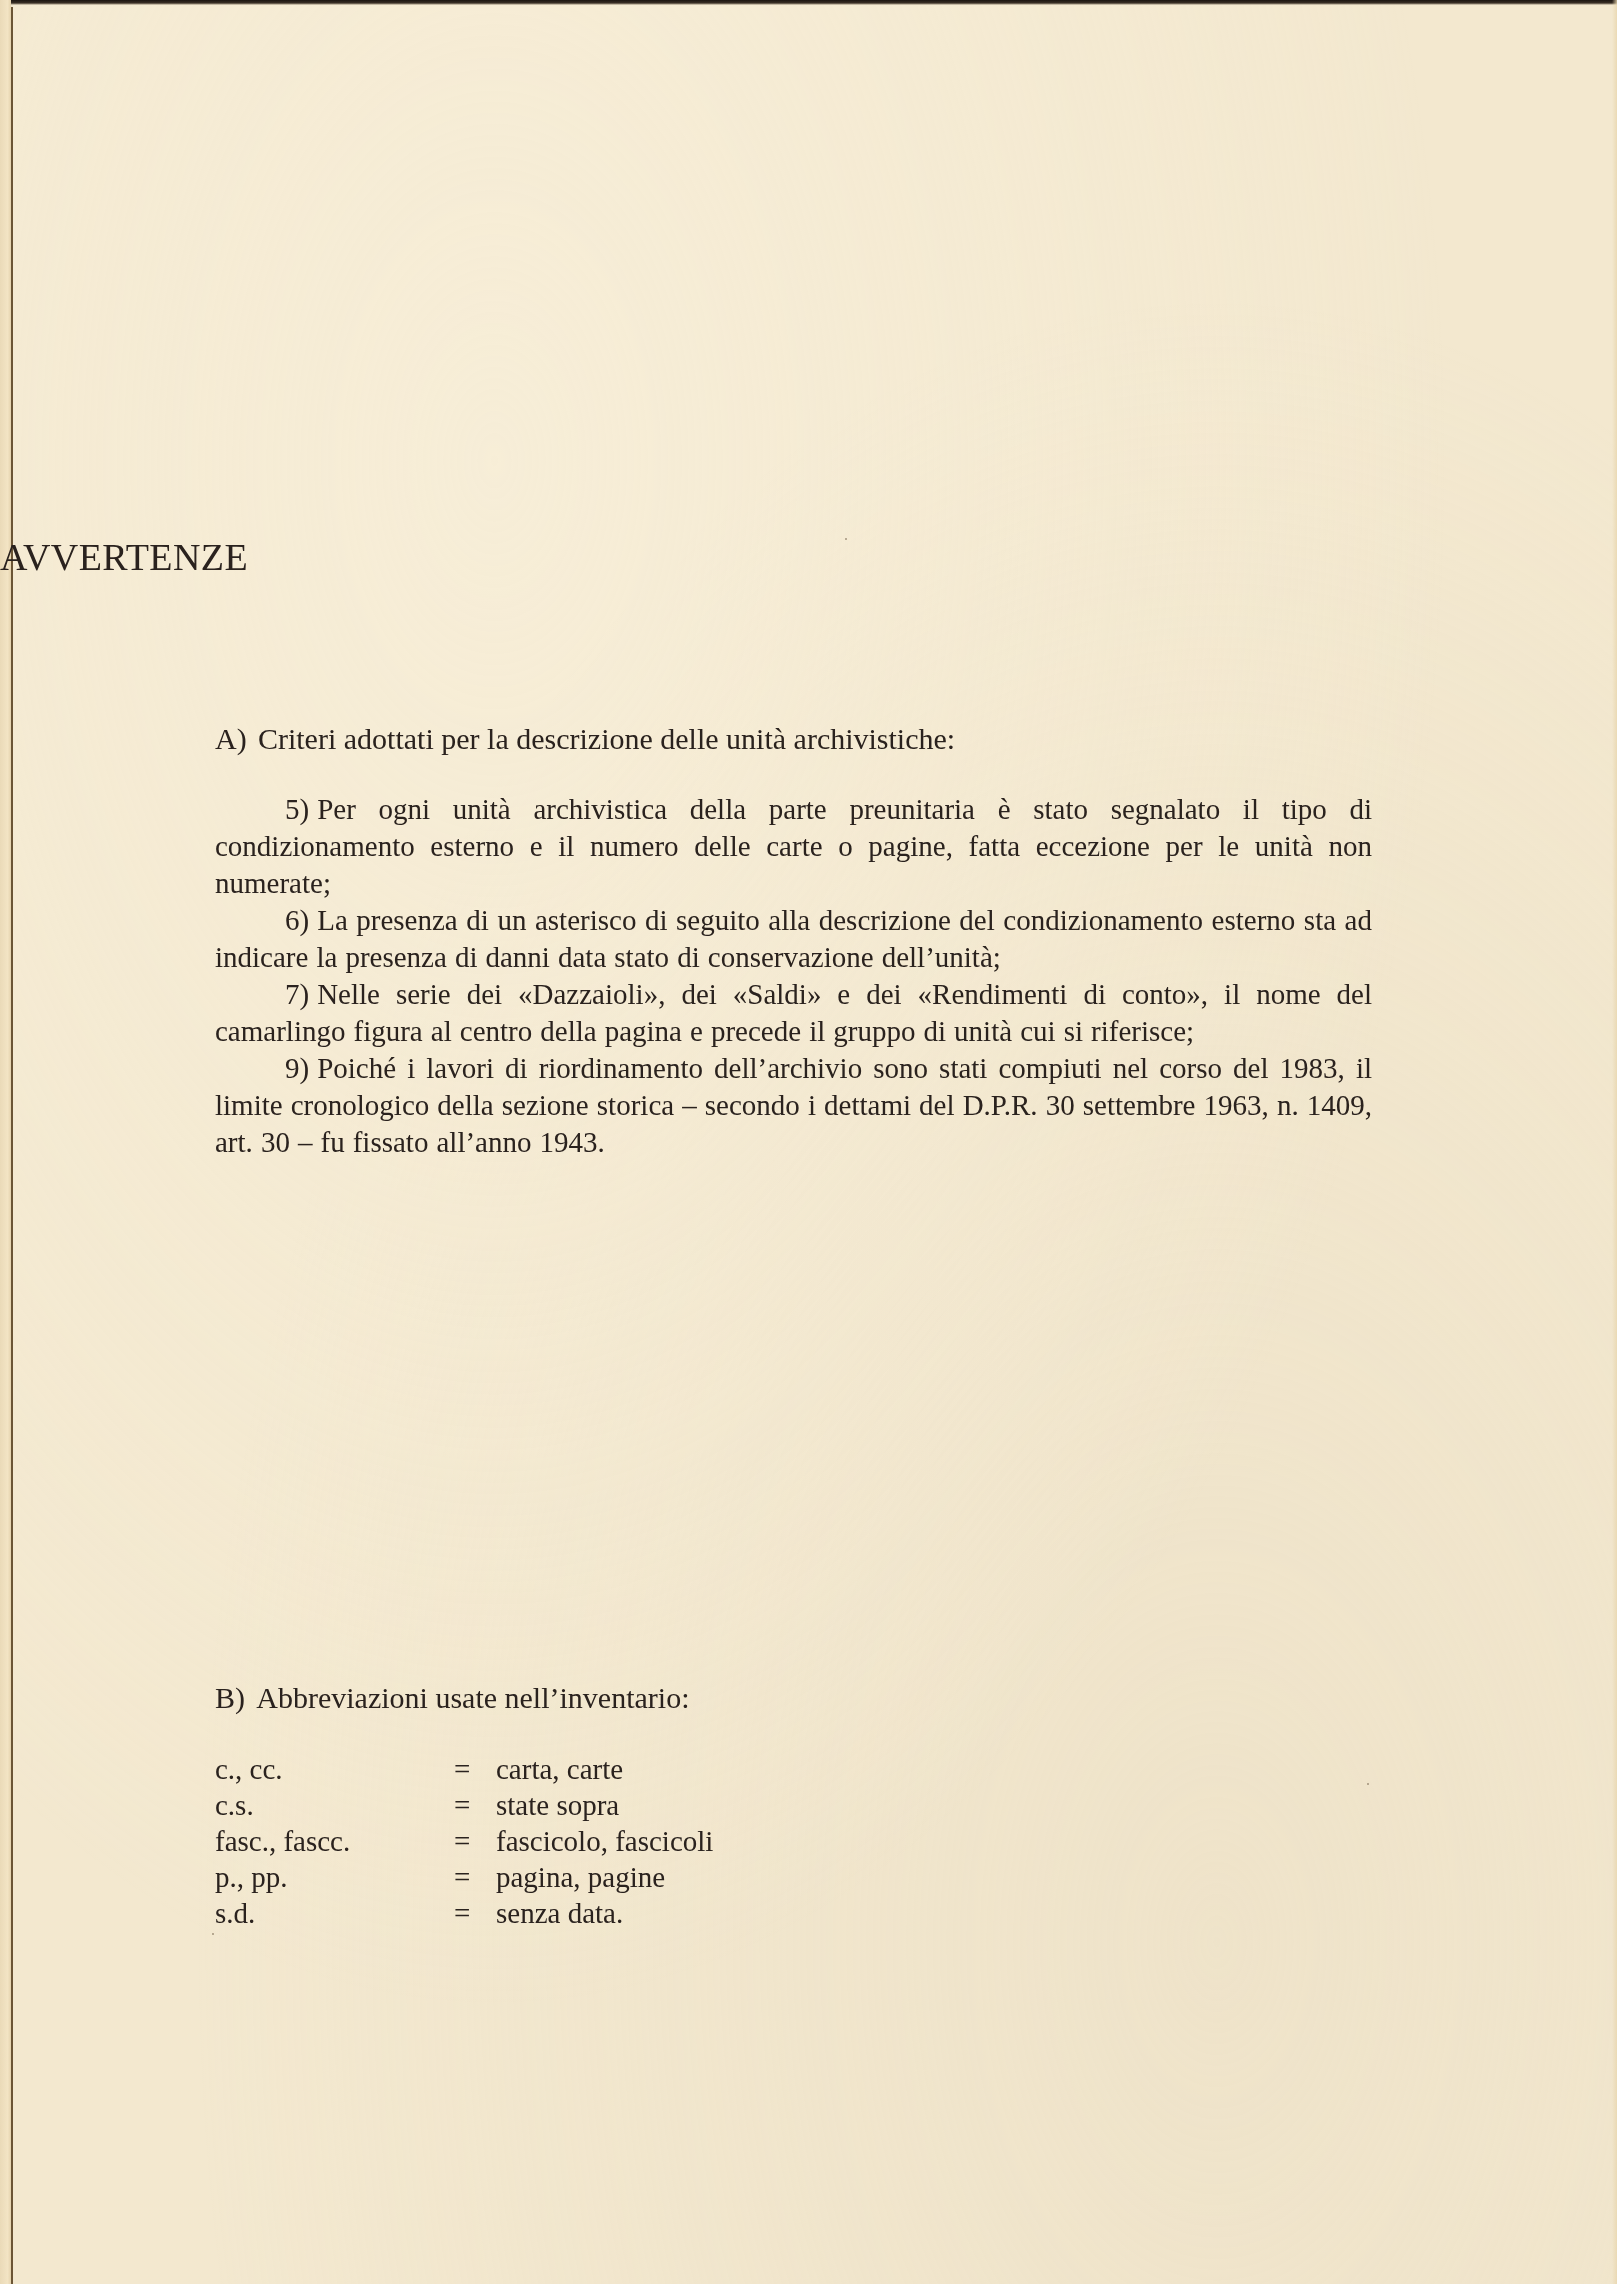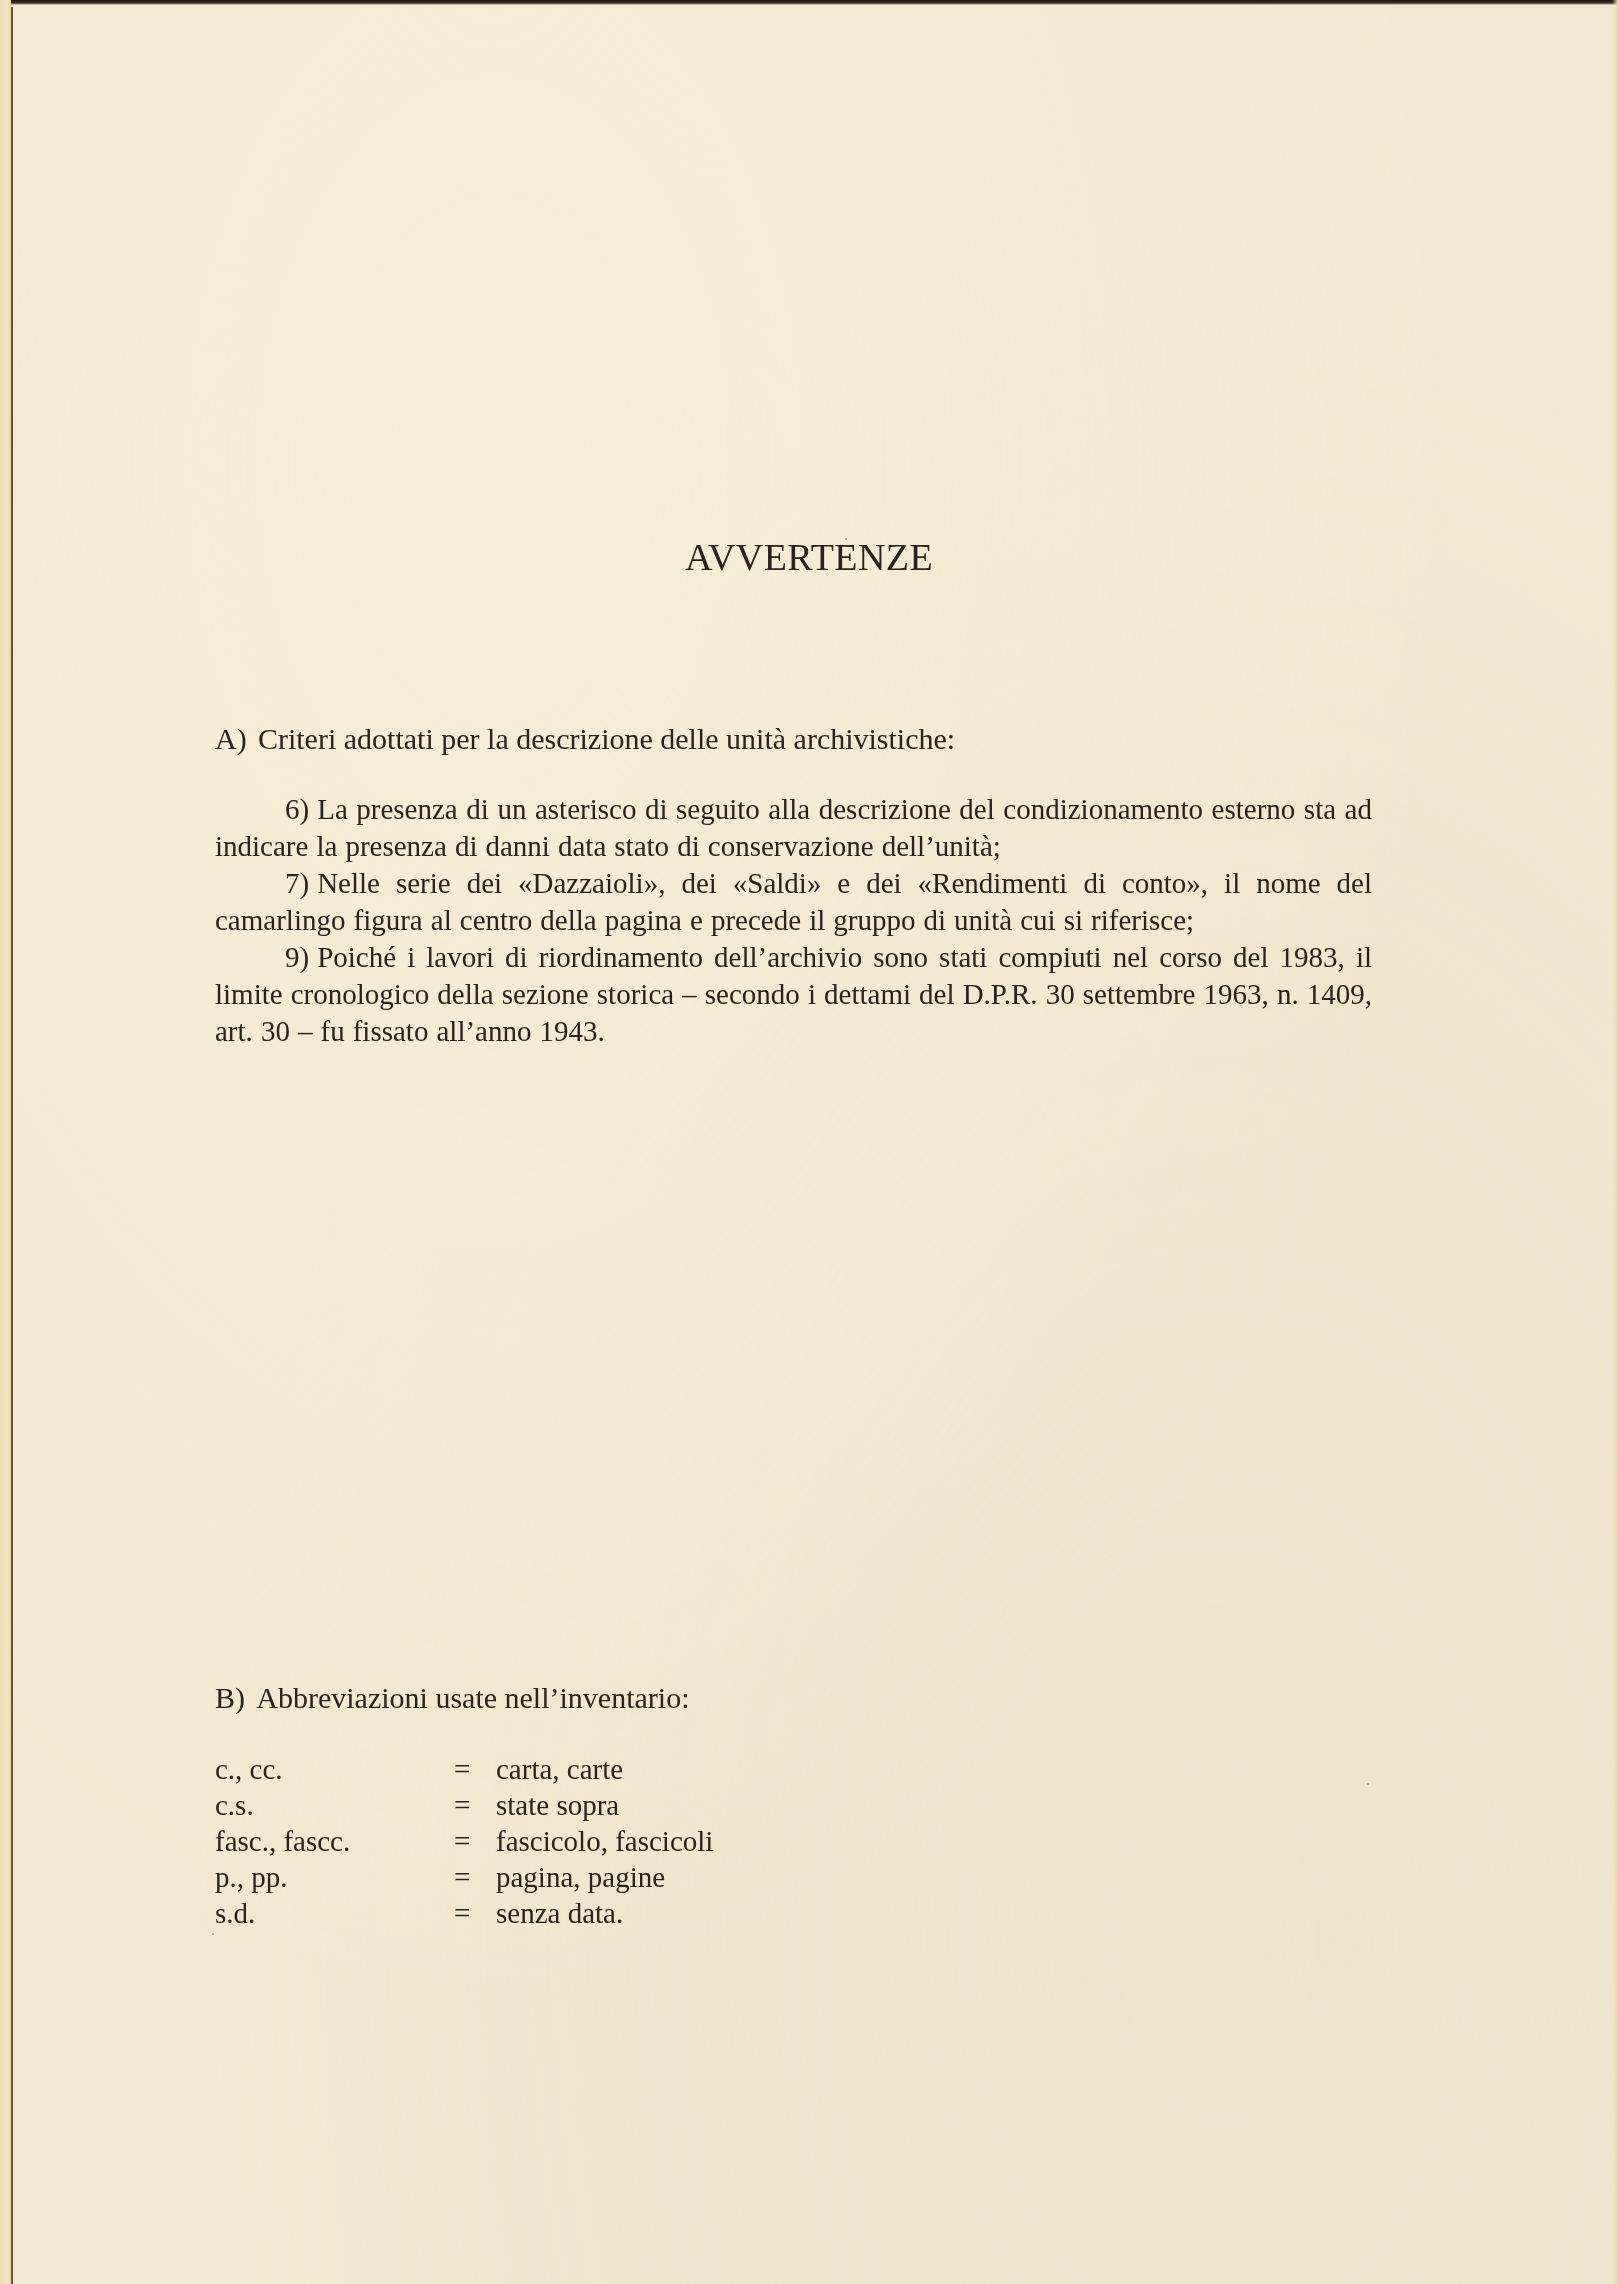--- a/index.html
+++ b/index.html
@@ -45,21 +45,20 @@
       background:
         radial-gradient(ellipse at 30% 20%, rgba(250,242,222,0.55), rgba(250,242,222,0) 60%),
         radial-gradient(ellipse at 75% 85%, rgba(236,224,198,0.6), rgba(236,224,198,0) 60%),
         #f3e8cf;
     }
 
     .title {
       position: absolute;
       left: 0; width: 1618px;
       top: 535px;
-      text-align: center;
       font-size: 38px;
       letter-spacing: 0.4px;
       line-height: 45px;
     }
 
     .section-heading {
       position: absolute;
       left: 215px;
       font-size: 30px;
       line-height: 37px;
@@ -121,20 +120,21 @@
 <span class="speck" style="left:1367px;top:1783px;"></span>
 <span class="speck" style="left:212px;top:1933px;"></span>
 
 <h1 class="title" style="margin:0;font-weight:normal;">AVVERTENZE</h1>
 
 <div class="section-heading" id="heading-a">
   <span class="mark">A)</span><span>Criteri adottati per la descrizione delle unità archivistiche:</span>
 </div>
 
 <div class="criteria">
+  <p><span class="num">5)</span><span>Per ogni unità archivistica della parte preunitaria è stato segnalato il tipo di condizionamento esterno e il numero delle carte o pagine, fatta eccezione per le unità non numerate;</span></p>
   <p><span class="num">6)</span><span>La presenza di un asterisco di seguito alla descrizione del condiziona­mento esterno sta ad indicare la presenza di danni data stato di conservazione dell’unità;</span></p>
   <p><span class="num">7)</span><span>Nelle serie dei «Dazzaioli», dei «Saldi» e dei «Rendimenti di conto», il nome del camarlingo figura al centro della pagina e precede il gruppo di unità cui si riferisce;</span></p>
   <p><span class="num">9)</span><span>Poiché i lavori di riordinamento dell’archivio sono stati compiuti nel corso del 1983, il limite cronologico della sezione storica – secondo i dettami del D.P.R. 30 settembre 1963, n. 1409, art. 30 – fu fissato all’anno 1943.</span></p>
 </div>
 
 <div class="section-heading" id="heading-b">
   <span class="mark">B)</span><span>Abbreviazioni usate nell’inventario:</span>
 </div>
 
 <div class="abbrev-table">

